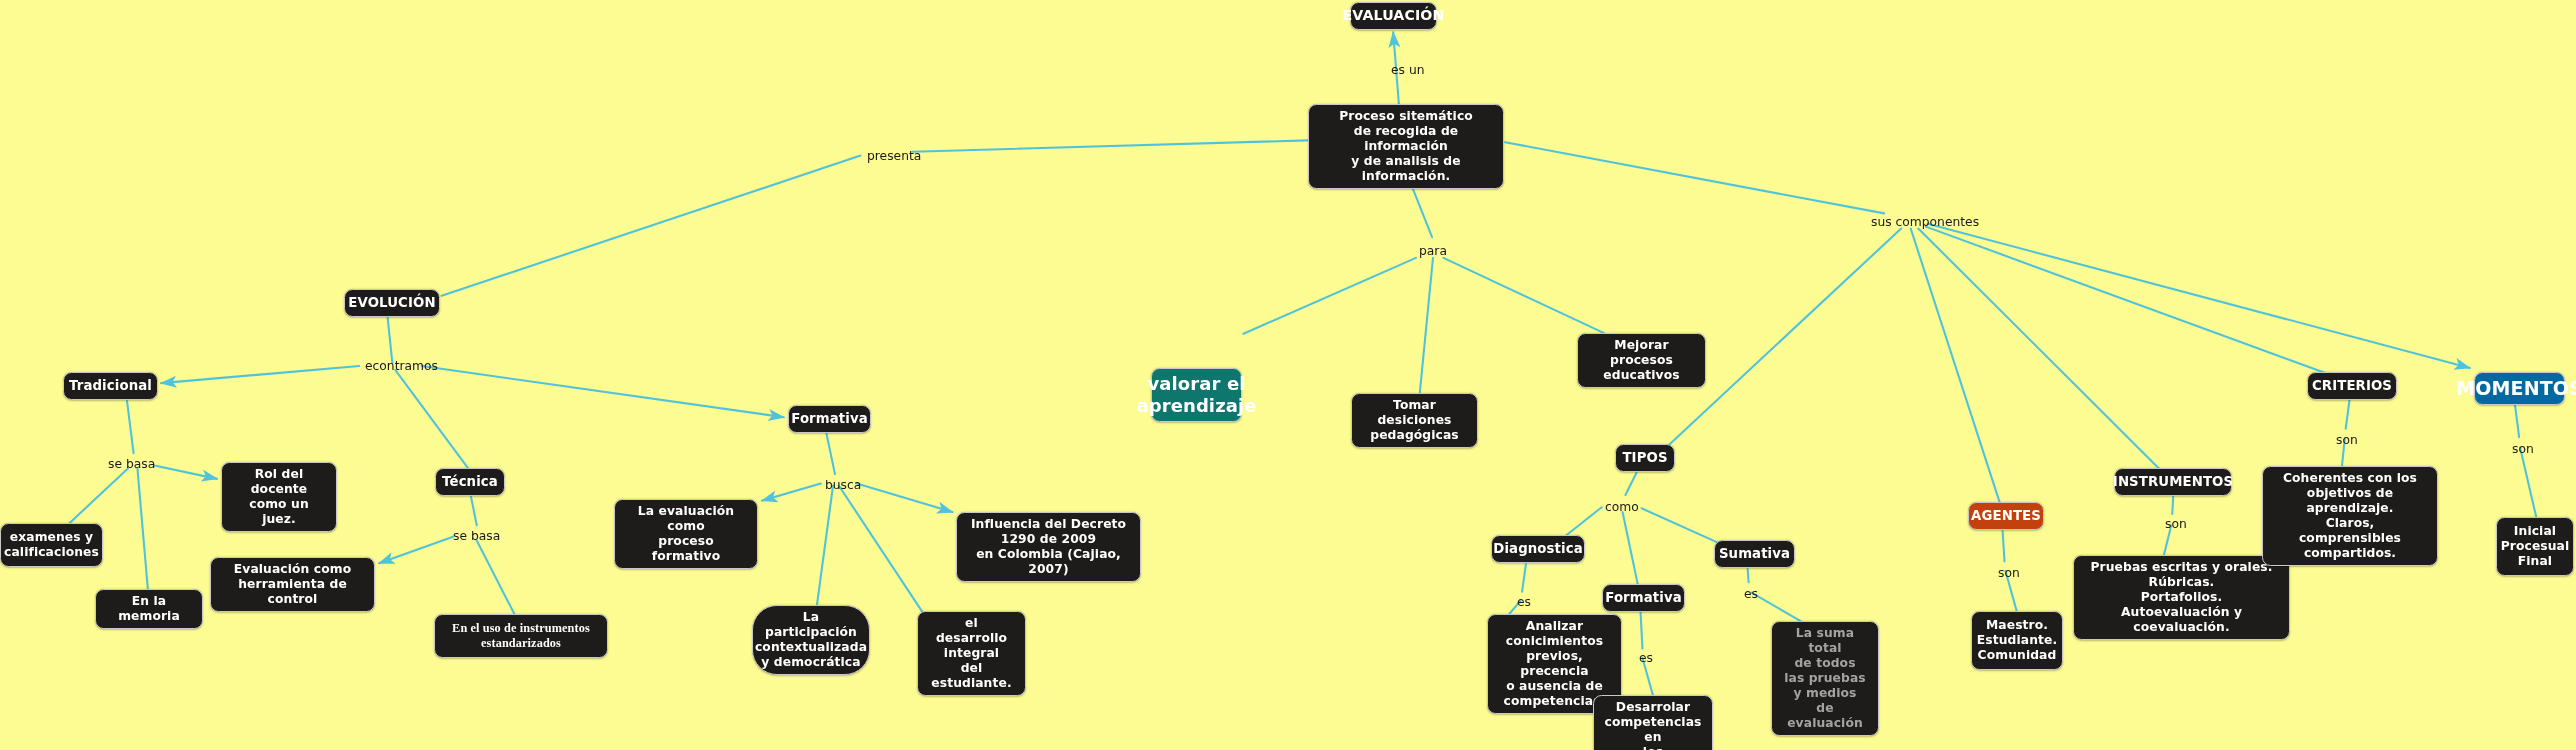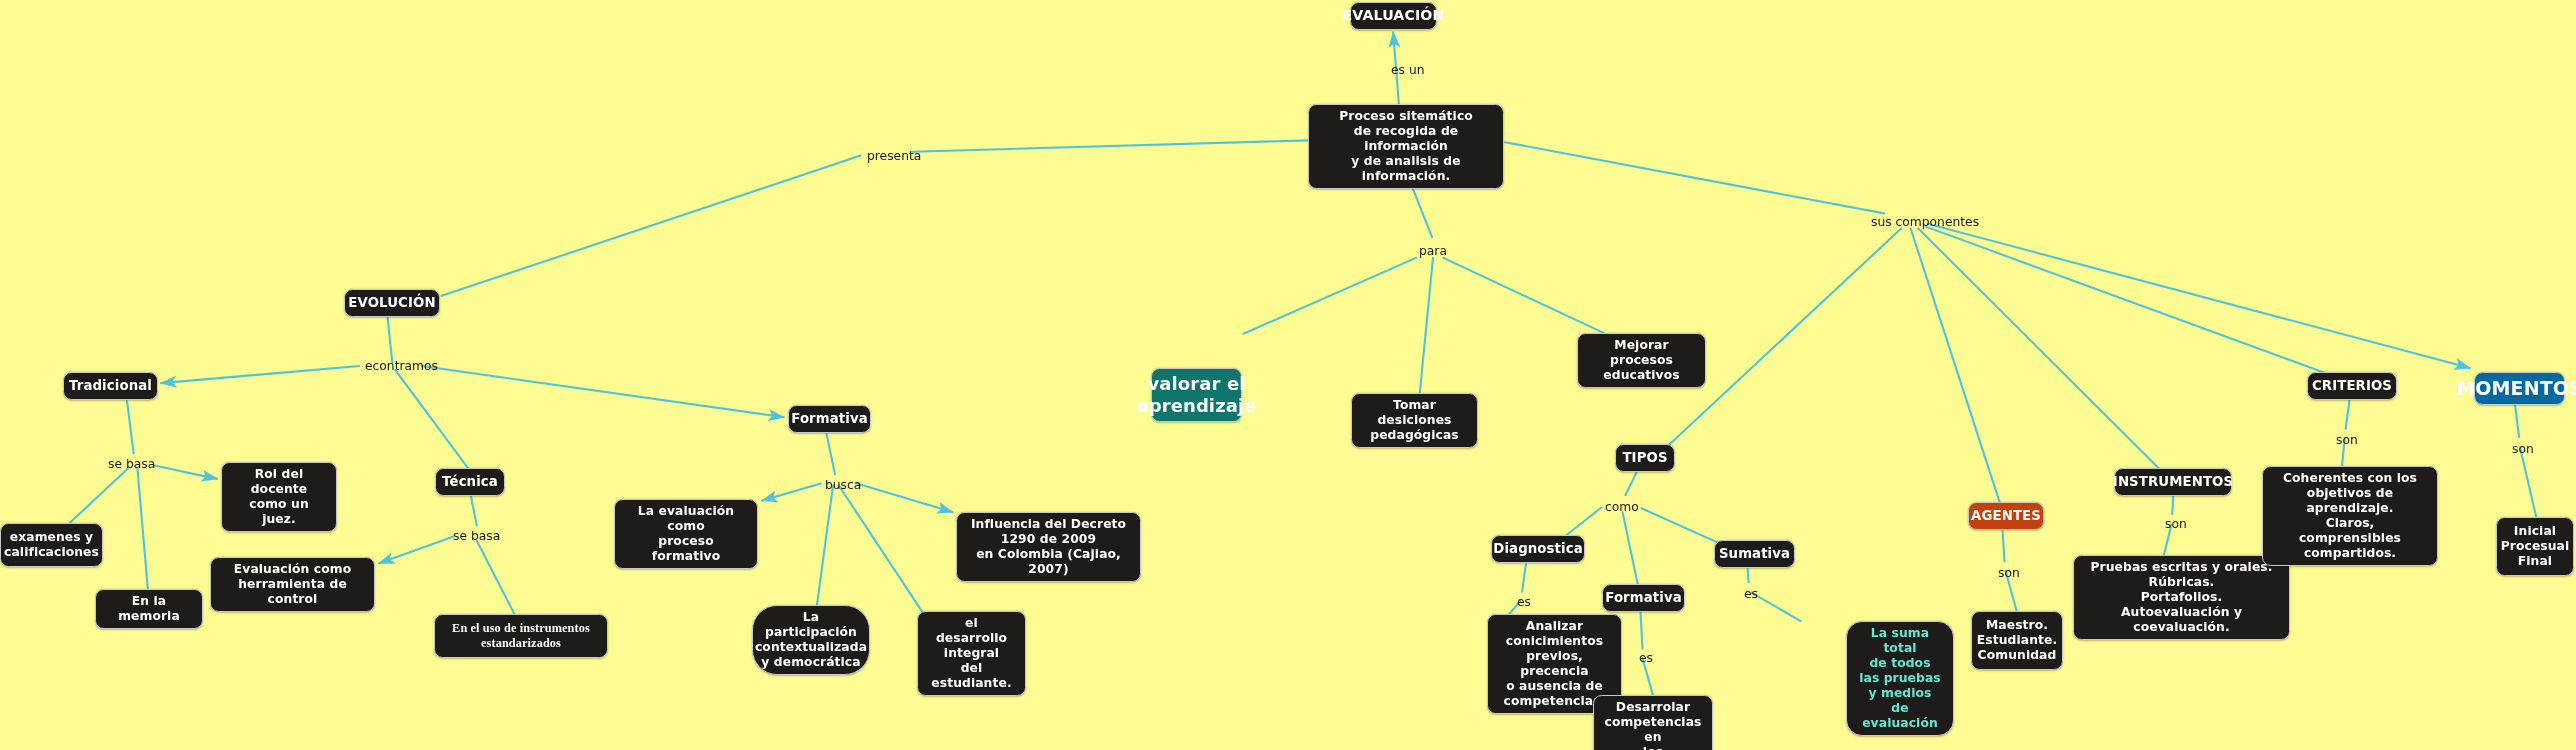--- a/index.html
+++ b/index.html
@@ -142,21 +142,21 @@
       <div class="node" style="left: 1602px; top: 584px; width: 83px; min-height: 28.4px; font-size: 13.3px; background: rgb(30, 27, 27); border-color: rgb(201, 201, 201); color: rgb(255, 255, 255);">Formativa</div>
       <div class="node" style="left: 1714px; top: 540px; width: 81px; min-height: 28.4px; font-size: 13.3px; background: rgb(30, 27, 27); border-color: rgb(201, 201, 201); color: rgb(255, 255, 255);">Sumativa</div>
       <div class="node" style="left: 1459px; top: 614px; width: 135px; min-height: 89px; font-size: 12.3px; background: rgb(30, 27, 27); border-color: rgb(201, 201, 201); color: rgb(255, 255, 255); margin-left: 28px;">Analizar
 conicimientos
 previos, precencia
 o ausencia de
 competencias.</div>
       <div class="node" style="left: 1593px; top: 695px; width: 120px; min-height: 59px; font-size: 12.3px; background: rgb(30, 27, 27); border-color: rgb(201, 201, 201); color: rgb(255, 255, 255);">Desarrolar
 competencias en
 los estudiantes.</div>
-      <div class="node" style="left: 1846px; top: 621px; width: 108px; min-height: 89px; font-size: 12.3px; background: rgb(30, 27, 27); border-color: rgb(201, 201, 201); color: #5eead4; border-radius: 16px;">La suma total
+      <div class="node" style="left: 1771px; top: 621px; width: 108px; min-height: 89px; font-size: 12.3px; background: rgb(30, 27, 27); border-color: rgb(201, 201, 201); color: #a3a3a3;">La suma total
 de todos
 las pruebas
 y medios
 de evaluación</div>
       <div class="node" style="left: 1968px; top: 502px; width: 76px; min-height: 28.4px; font-size: 13.3px; background: #c2410c; border-color: rgb(201, 201, 201); color: rgb(255, 255, 255);">AGENTES</div>
       <div class="node" style="left: 1971px; top: 611px; width: 92px; min-height: 59px; font-size: 12.3px; background: rgb(30, 27, 27); border-color: rgb(201, 201, 201); color: rgb(255, 255, 255);">Maestro.
 Estudiante.
 Comunidad</div>
       <div class="node" style="left: 2114px; top: 468px; width: 118px; min-height: 28.4px; font-size: 13.3px; background: rgb(30, 27, 27); border-color: rgb(201, 201, 201); color: rgb(255, 255, 255);">INSTRUMENTOS</div>
       <div class="node" style="left: 2073px; top: 555px; width: 217px; min-height: 74px; font-size: 12.3px; background: rgb(30, 27, 27); border-color: rgb(201, 201, 201); color: rgb(255, 255, 255);">Pruebas escritas y orales.

